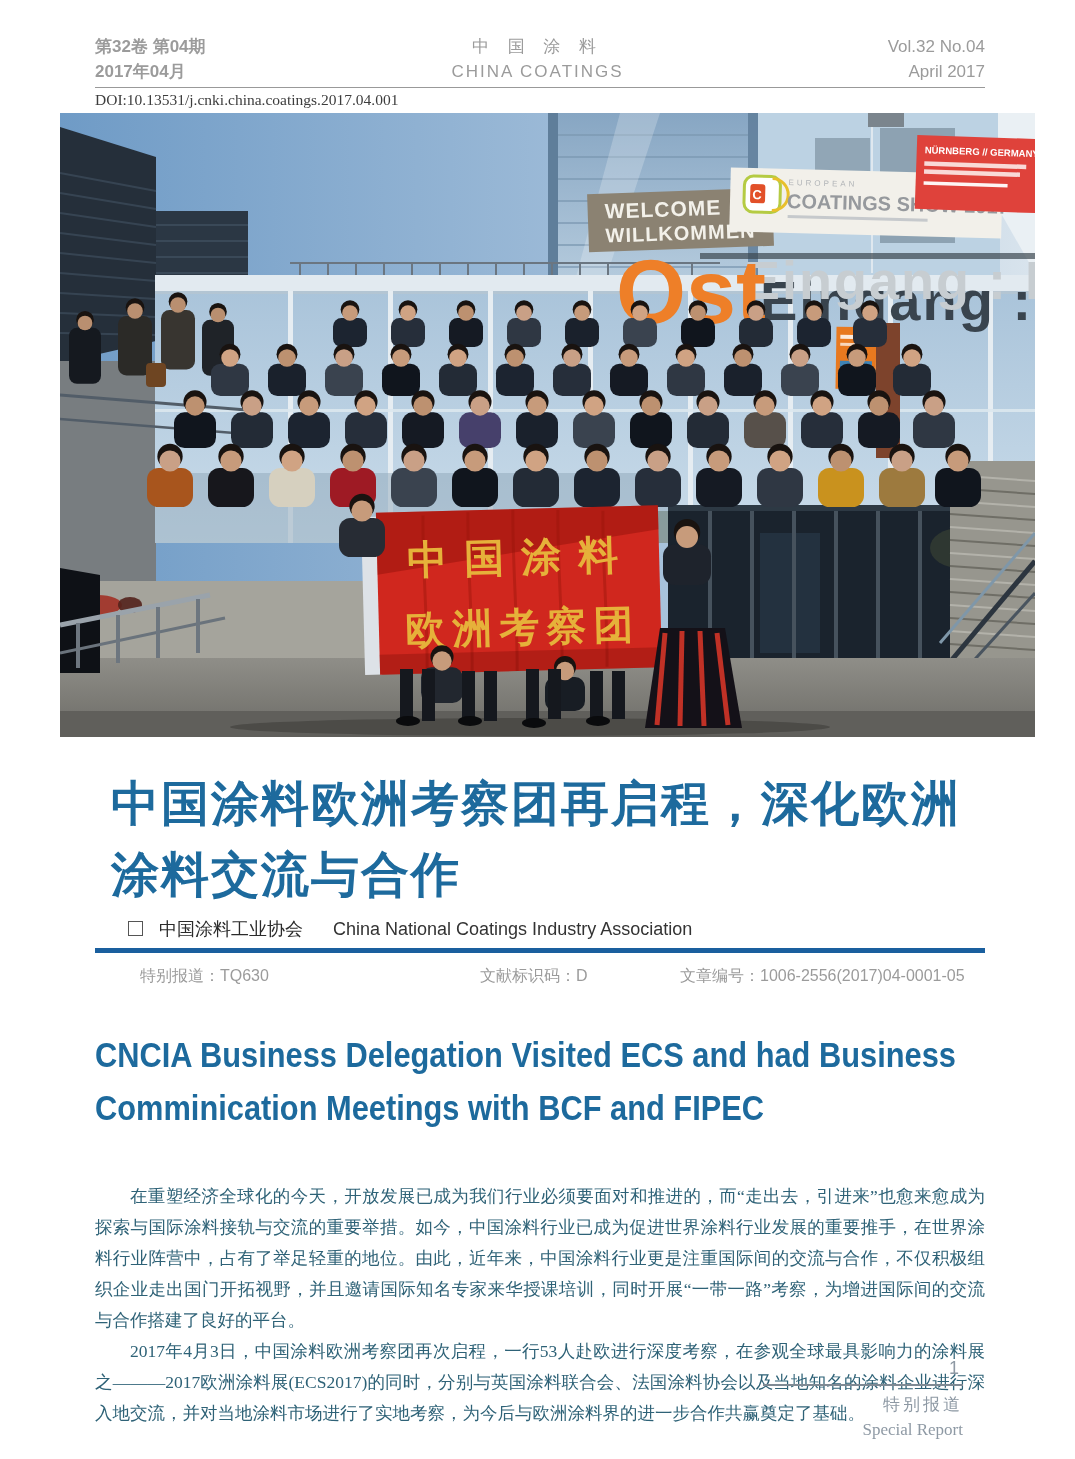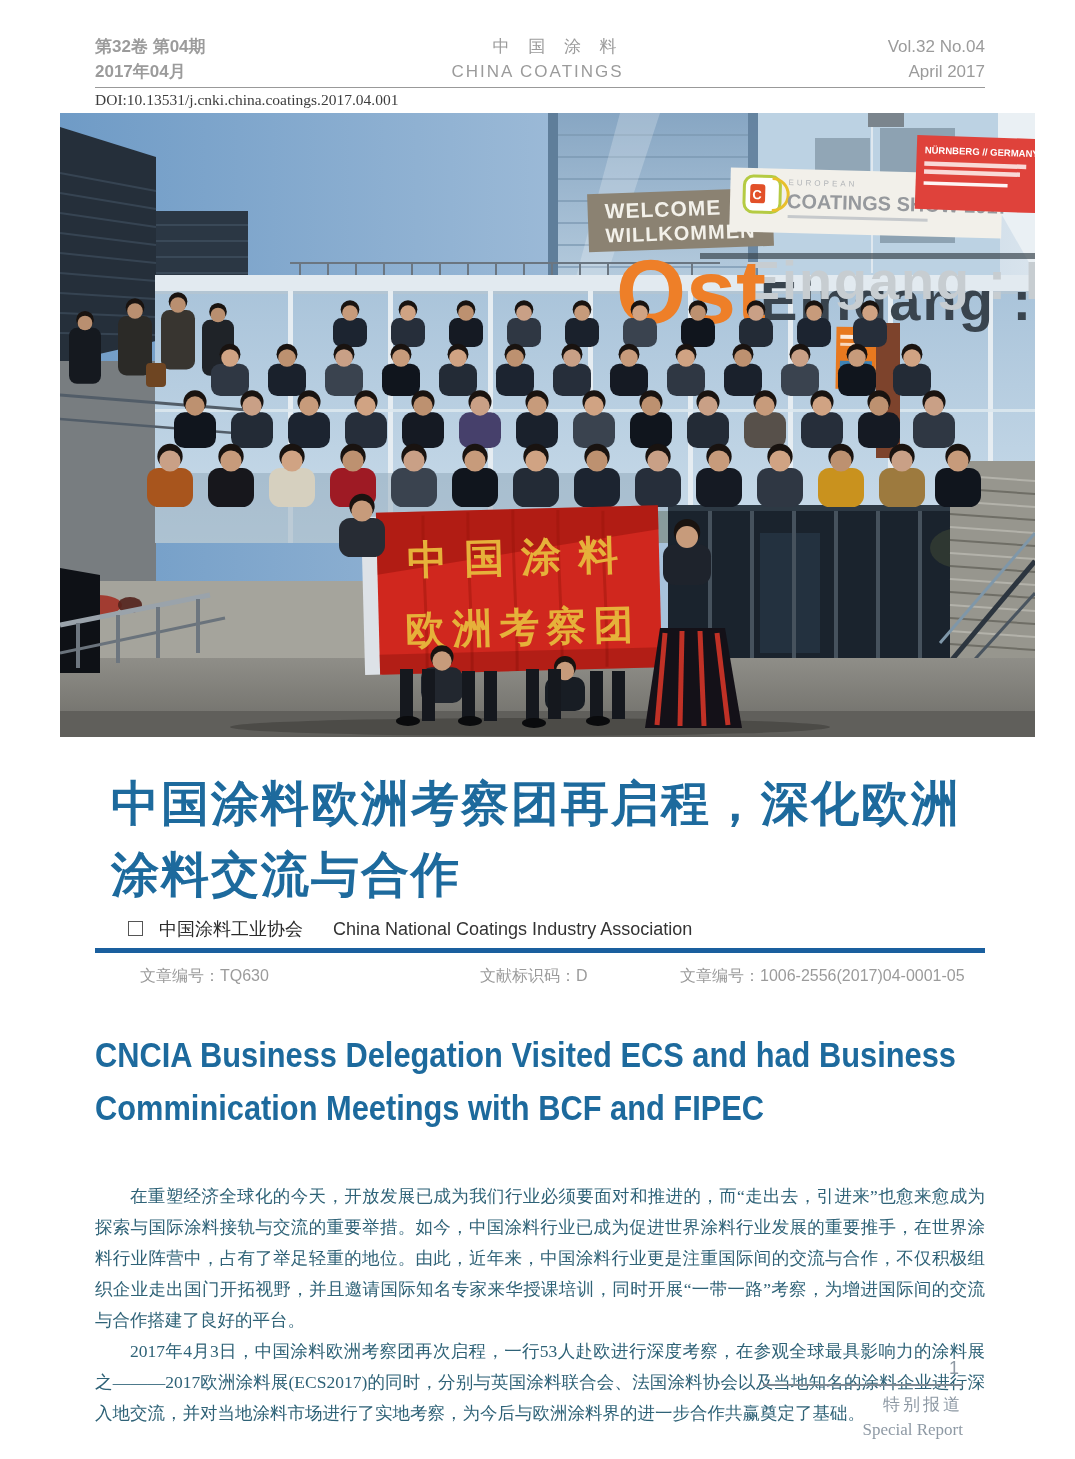--- a/index.html
+++ b/index.html
@@ -2,21 +2,21 @@
 <html><head>
 <meta charset="utf-8">
 <style>
   html,body{margin:0;padding:0;background:#fff;}
   .page{position:relative;width:1075px;height:1459px;background:#fff;overflow:hidden;
         font-family:"Liberation Sans",sans-serif;}
   
   .hdr-left{position:absolute;left:95px;top:34px;color:#9b9b9b;font-size:17px;line-height:25px;font-weight:bold;}
   .hdr-center{position:absolute;left:50%;transform:translateX(-50%);top:34px;text-align:center;
               color:#9b9b9b;font-size:17px;line-height:25px;}
-  .hdr-center .cn{letter-spacing:7px;text-align:right;}
+  .hdr-center .cn{letter-spacing:7px;}
   .hdr-center .en{letter-spacing:2px;}
   .hdr-right{position:absolute;right:90px;top:34px;text-align:right;color:#9b9b9b;font-size:17px;line-height:25px;}
   .hdr-rule{position:absolute;left:95px;right:90px;top:87px;height:1px;background:#999;}
   .doi{position:absolute;left:95px;top:91px;font-family:"Liberation Serif",serif;font-size:15.5px;color:#3d3d3d;}
   
   .photo{position:absolute;left:60px;top:113px;width:975px;height:624px;overflow:hidden;background:#9db8d2;}
   .photo svg{display:block;}
   .photo text{font-family:"Liberation Sans",sans-serif;}
   
   .title-cn{position:absolute;left:95px;top:752px;margin:16px;color:#1d6a9d;font-weight:bold;
@@ -510,21 +510,21 @@
   </div>
 
   <h1 class="title-cn"><span>中国涂料欧洲考察团再启程，深化欧洲</span><br><span>涂料交流与合作</span></h1>
 
   <div class="byline">
     <span class="sq"></span><span>中国涂料工业协会</span><span class="en">China National Coatings Industry Association</span>
   </div>
   <div class="blue-rule"></div>
 
   <div class="meta-row">
-    <span class="m1">文章编号：TQ630</span>
+    <span class="m1">特别报道：TQ630</span>
     <span class="m2">文献标识码：D</span>
     <span class="m3">文章编号：1006-2556(2017)04-0001-05</span>
   </div>
 
   <h2 class="title-en"><span>CNCIA Business Delegation Visited ECS and had Business</span><br><span>Comminication Meetings with BCF and FIPEC</span></h2>
 
   <div class="body">
     <p>在重塑经济全球化的今天，开放发展已成为我们行业必须要面对和推进的，而“走出去，引进来”也愈来愈成为探索与国际涂料接轨与交流的重要举措。如今，中国涂料行业已成为促进世界涂料行业发展的重要推手，在世界涂料行业阵营中，占有了举足轻重的地位。由此，近年来，中国涂料行业更是注重国际间的交流与合作，不仅积极组织企业走出国门开拓视野，并且邀请国际知名专家来华授课培训，同时开展“一带一路”考察，为增进国际间的交流与合作搭建了良好的平台。</p>
     <p>2017年4月3日，中国涂料欧洲考察团再次启程，一行53人赴欧进行深度考察，在参观全球最具影响力的涂料展之———2017欧洲涂料展(ECS2017)的同时，分别与英国涂料联合会、法国涂料协会以及当地知名的涂料企业进行深入地交流，并对当地涂料市场进行了实地考察，为今后与欧洲涂料界的进一步合作共赢奠定了基础。</p>
   </div>

